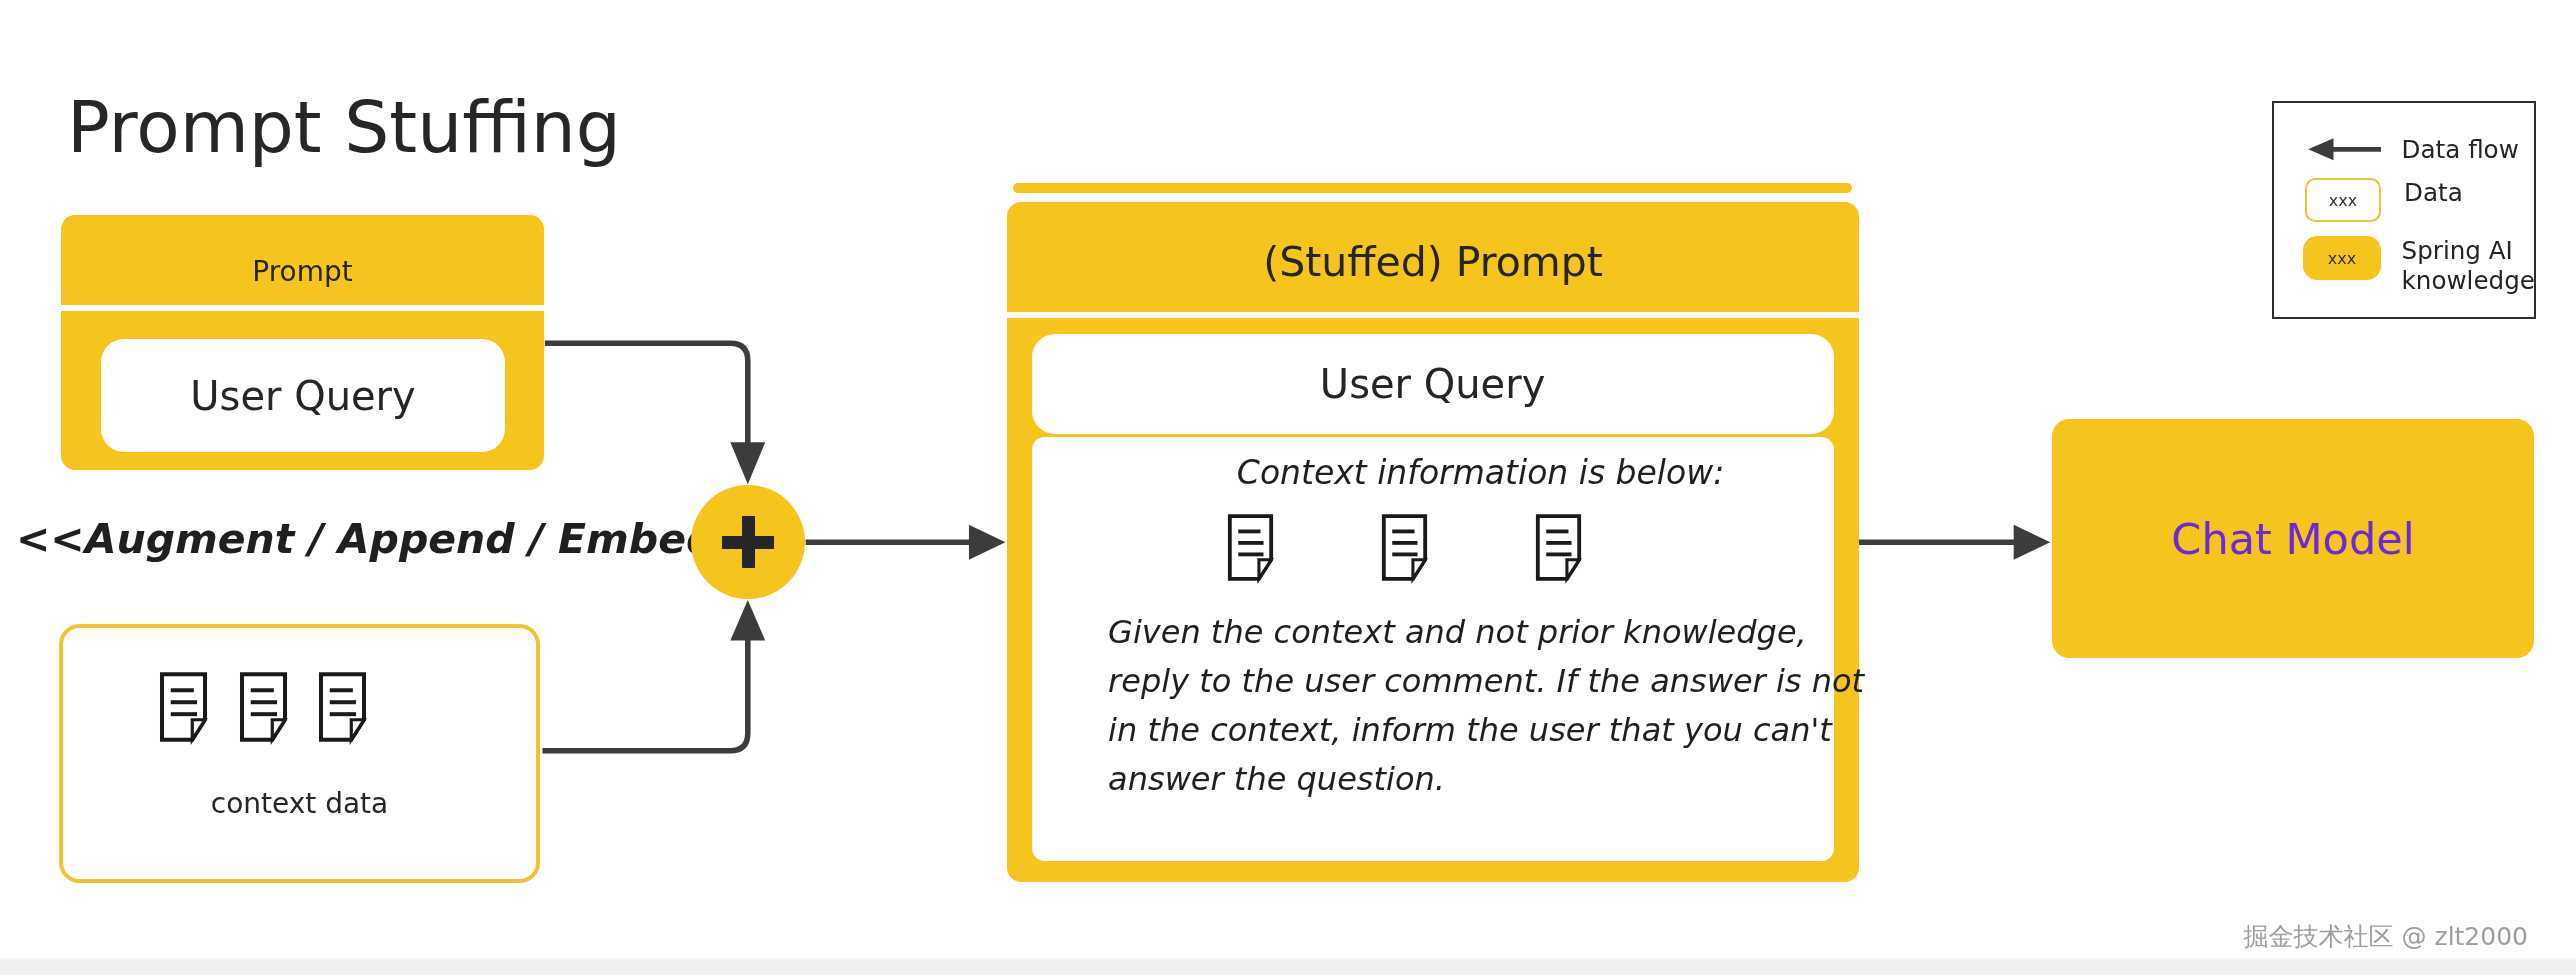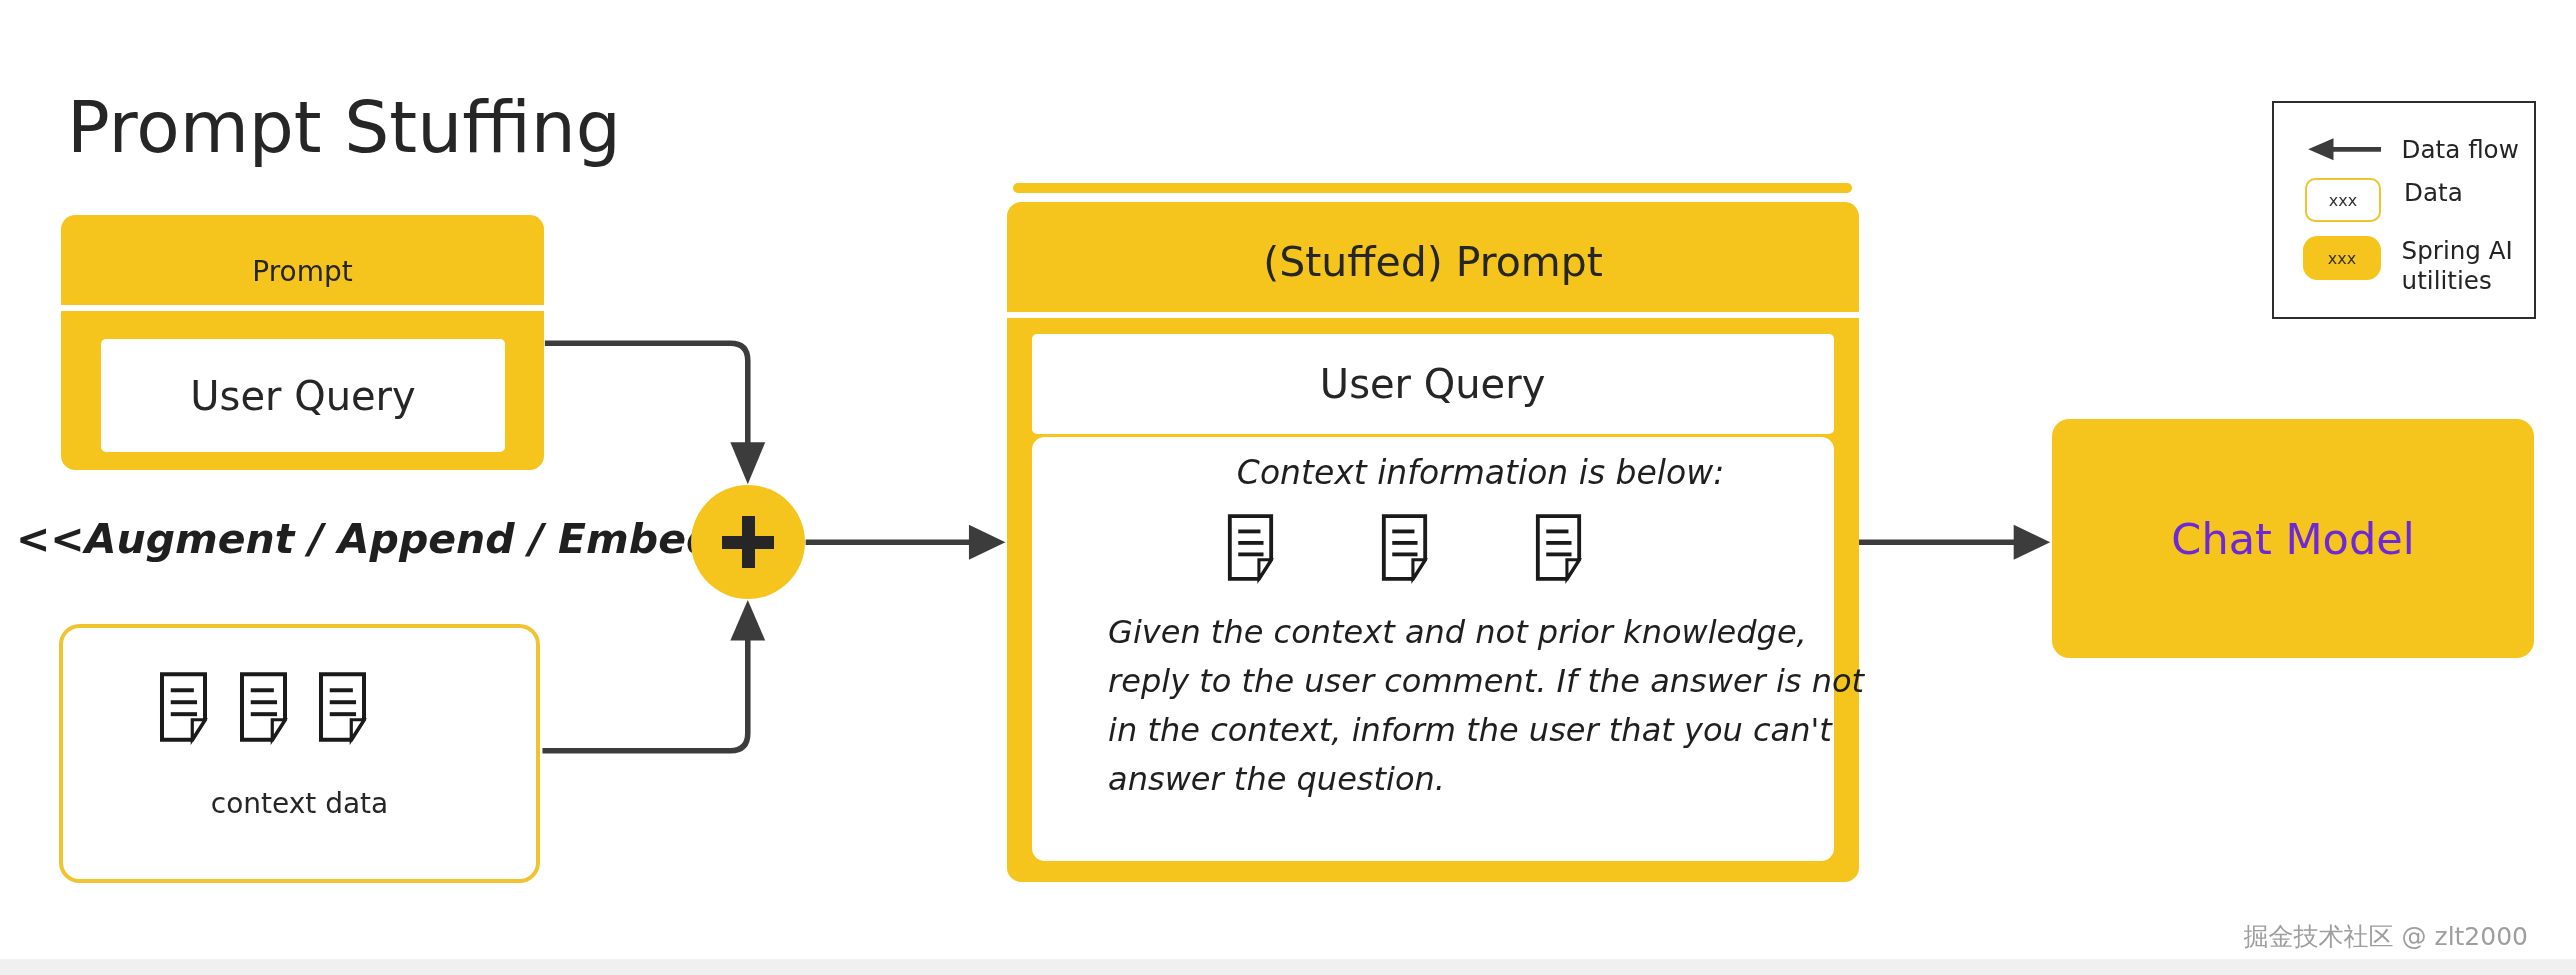--- a/index.html
+++ b/index.html
@@ -2,21 +2,21 @@
 <html style="font-size:12.7px"><head>
 <meta charset="utf-8">
 <style>
   html,body{margin:0;padding:0;background:#ffffff;}
   #canvas{
     position:relative;width:2576px;height:975px;background:#ffffff;overflow:hidden;
     font-family:"DejaVu Sans","Liberation Sans",sans-serif;color:#222222;
   }
   .abs{position:absolute;}
   .yellow-box{background:#F5C51D;border-radius:14.3px;}
-  .white-inner{background:#ffffff;border-radius:5px;display:flex;align-items:center;justify-content:center;}
+  .white-inner{background:#ffffff;border-radius:23px;display:flex;align-items:center;justify-content:center;}
   .box-title{width:100%;text-align:center;font-size:28px;color:#262626;}
   .sep{position:absolute;left:0;width:100%;height:5.6px;background:#ffffff;}
   .doc-row{position:absolute;display:flex;}
   .doc-icon{display:block;}
   .instruction{font-style:italic;color:#1f1f1f;padding-left:48px;}
   .legend-box{background:#ffffff;border:2.4px solid #2d2d2d;}
   .legend-row{position:absolute;display:flex;align-items:flex-start;}
   .legend-label{font-size:24.6px;color:#242424;line-height:30px;}
   .chip{display:flex;align-items:center;justify-content:center;font-size:16px;color:#333;}
   .watermark{color:#9e9e9e;text-shadow:1.6px 1.6px 0 #ffffff;font-size:25px;}
@@ -142,21 +142,21 @@
     <div class="legend-row" style="left:31px;top:75px;height:46px;">
       <div class="chip" style="width:72px;height:40px;background:#ffffff;border:2.4px solid #F0C330;border-radius:10.3px;">
         <span>xxx</span>
       </div>
       <span class="legend-label" style="margin-left:23px;">Data</span>
     </div>
     <div class="legend-row" style="left:29px;top:133px;height:63px;">
       <div class="chip" style="width:78px;height:44px;background:#F5C51D;border-radius:14.3px;">
         <span>xxx</span>
       </div>
-      <span class="legend-label" style="margin-left:20.6px;width:123px;">Spring AI utilities</span>
+      <span class="legend-label" style="margin-left:20.6px;width:123px;">Spring AI knowledge</span>
     </div>
   </div>
 
   <div class="abs watermark" style="right:48px;top:920px;">掘金技术社区 @ zlt2000</div>
 
   <div class="abs" style="left:0;top:959px;width:2576px;height:16px;background:#f0f0f1;"></div>
 
 </div>
 
 

